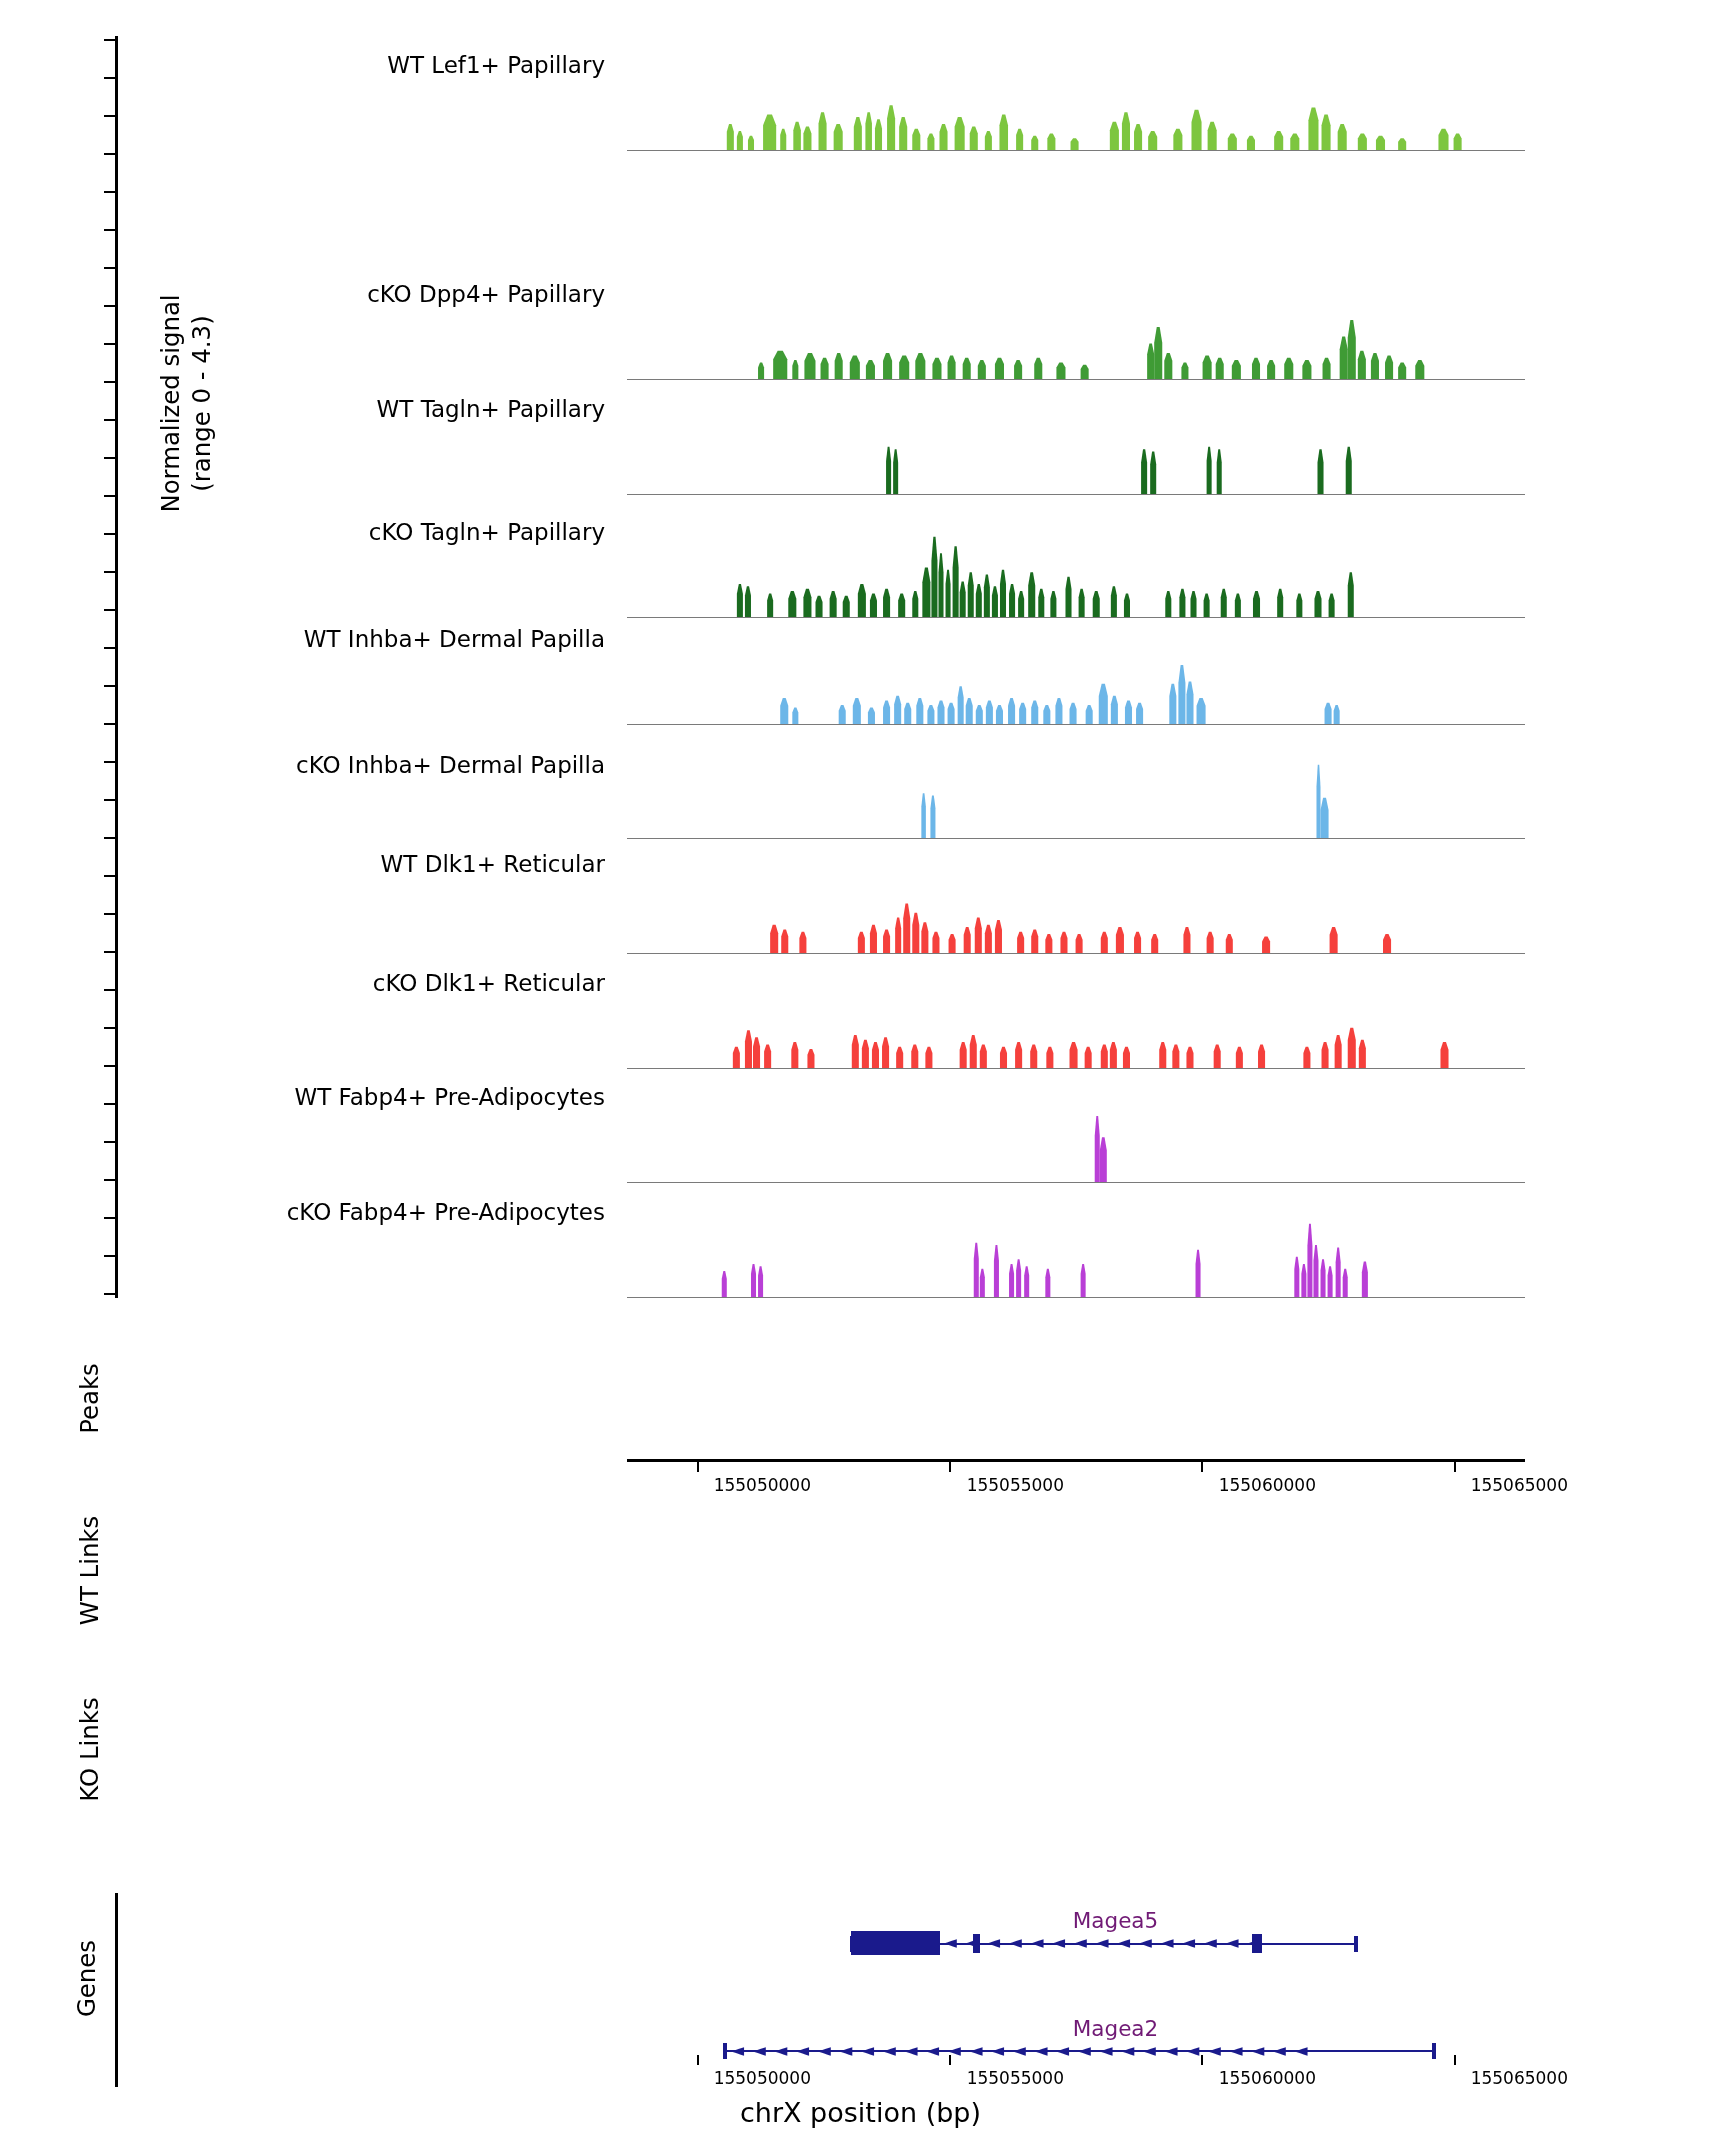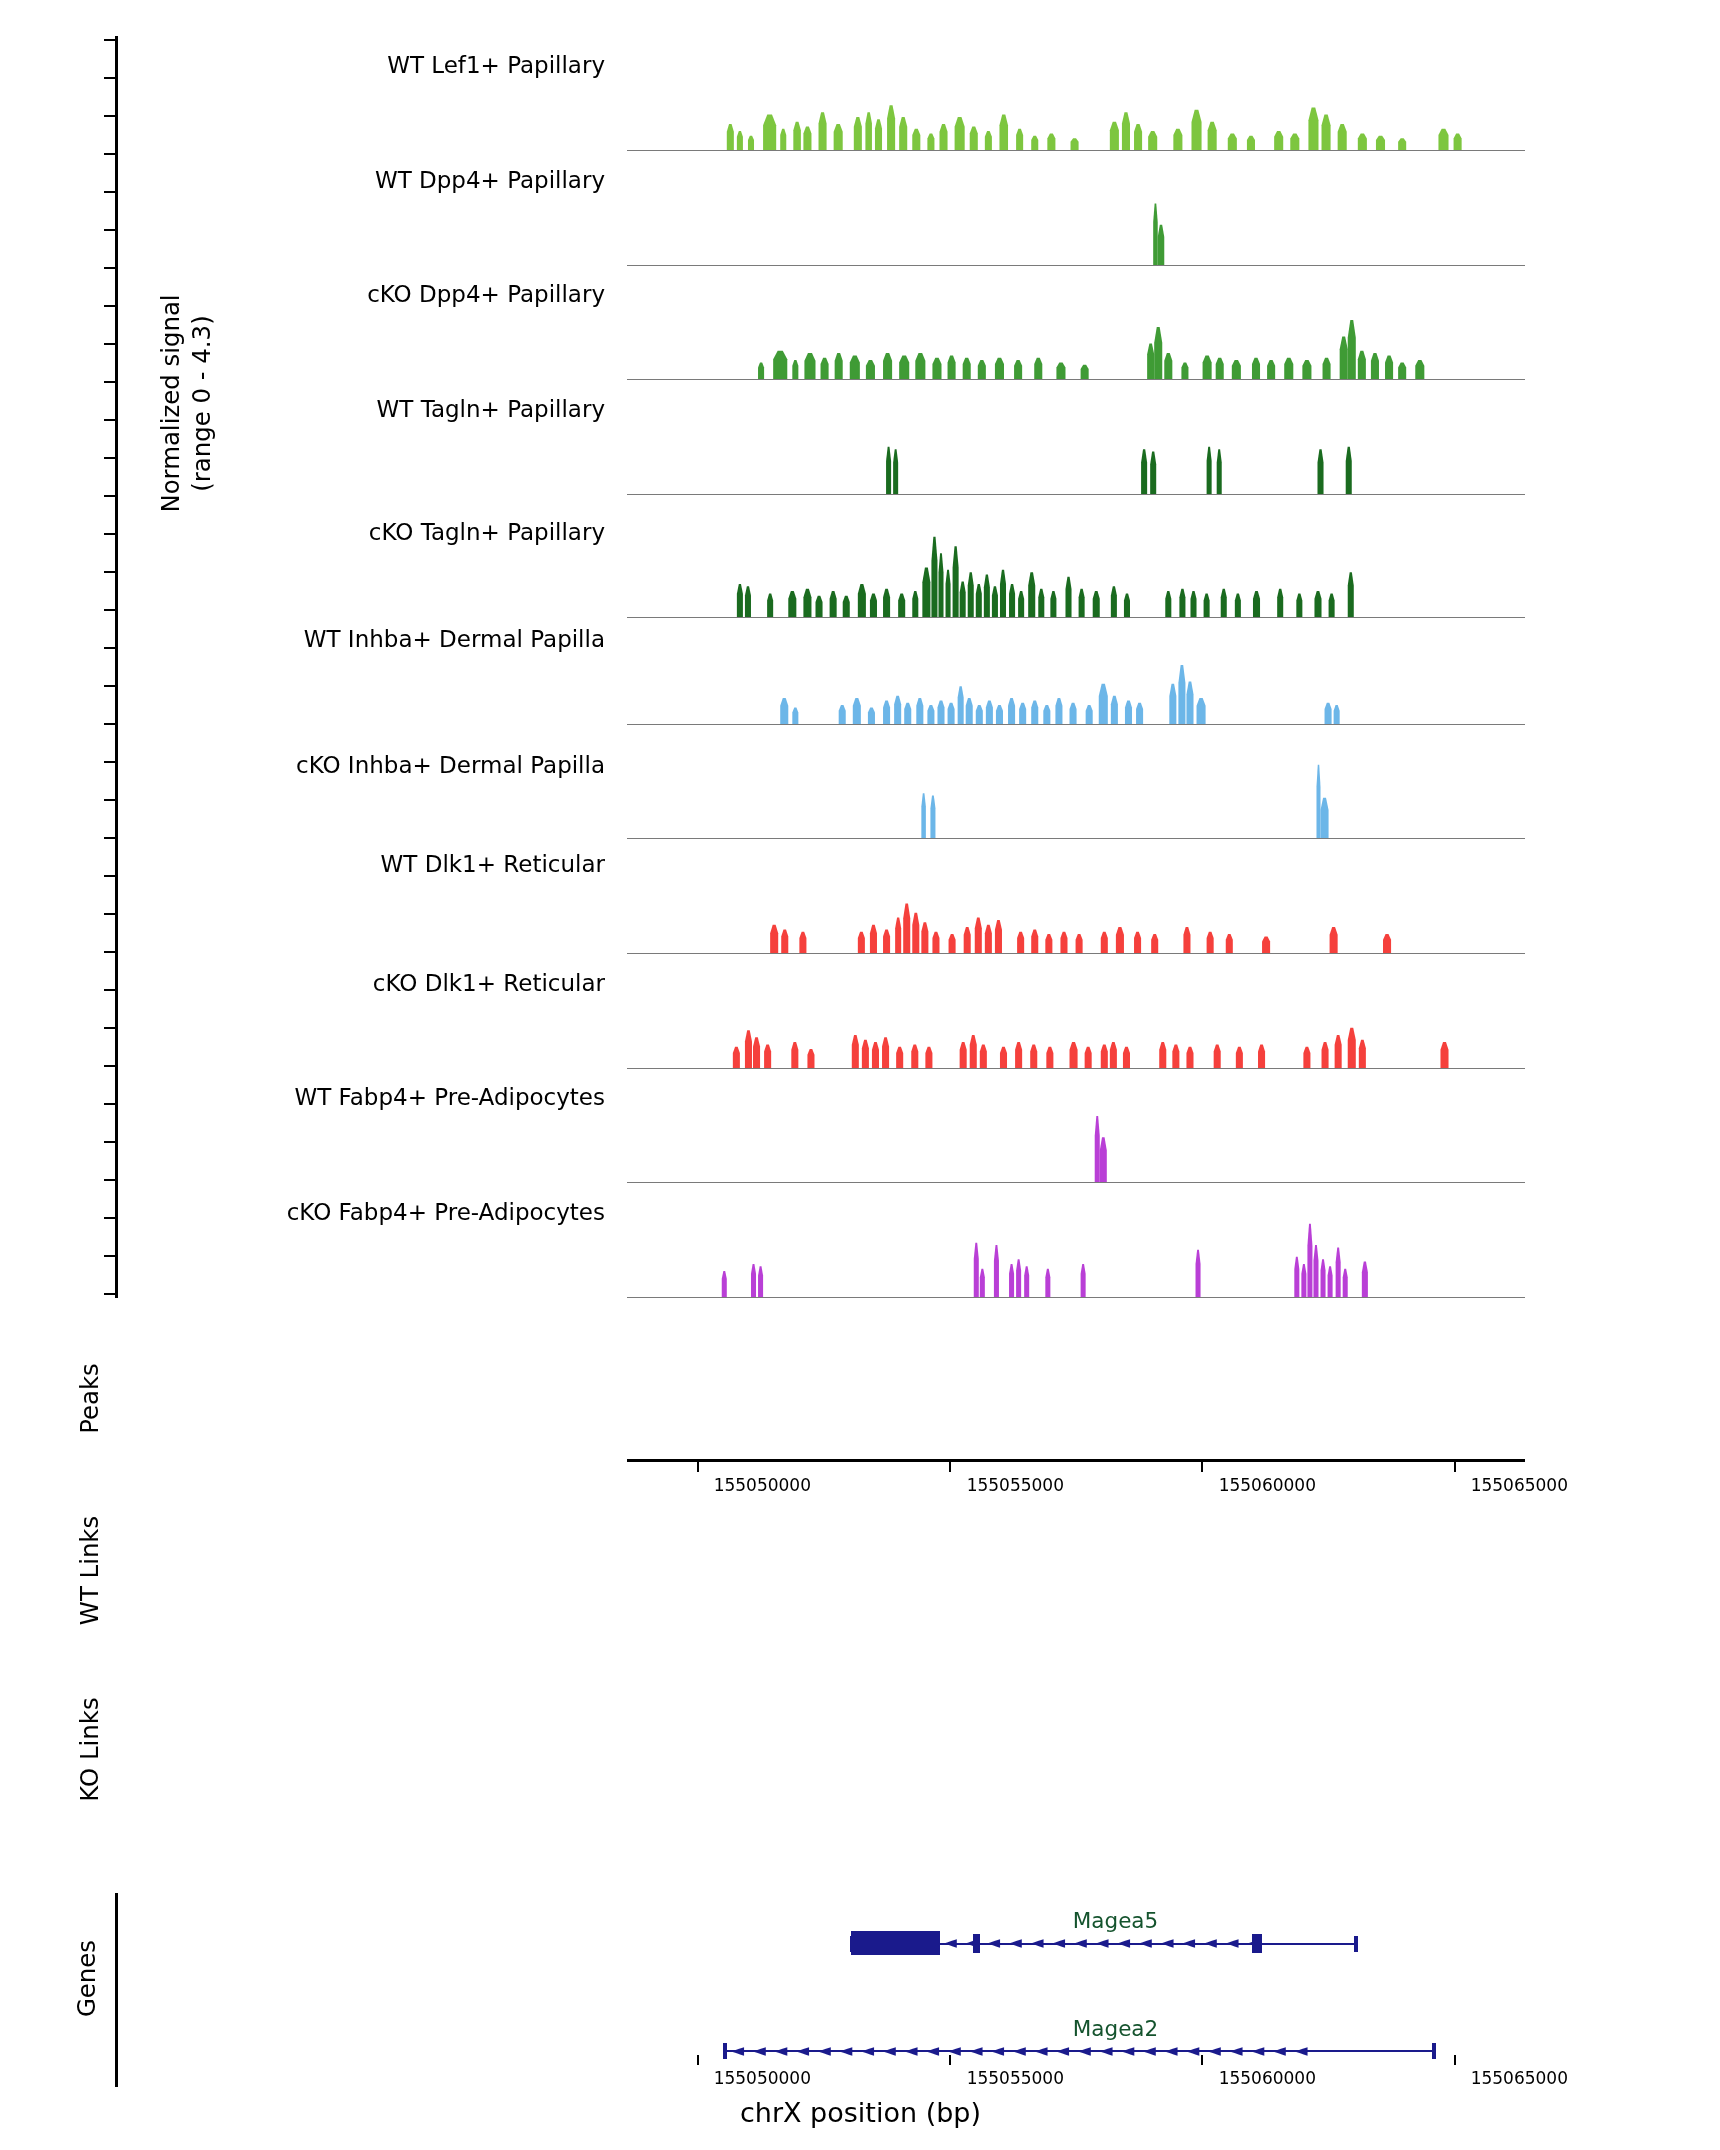--- a/index.html
+++ b/index.html
@@ -29,21 +29,21 @@
 
   
   .axisline{position:absolute;height:2.9px;background:#000;}
   .axistick{position:absolute;width:2.2px;height:10px;background:#000;}
   .axistxt{position:absolute;font-size:17px;text-align:right;width:229px;}
 
   
   .genes-spine{position:absolute;left:115px;width:2.9px;background:#000;}
   .gene-line{position:absolute;height:2.2px;background:#1a1a8c;}
   .gene-box{position:absolute;background:#1a1a8c;}
-  .gene-label{position:absolute;font-size:21.5px;color:#14532d;text-align:center;width:287px;}
+  .gene-label{position:absolute;font-size:21.5px;color:#701a75;text-align:center;width:287px;}
   .arrows{position:absolute;font-size:17px;color:#1a1a8c;letter-spacing:8.6px;white-space:nowrap;overflow:hidden;line-height:1;}
 
   .xlabel{position:absolute;width:100%;text-align:center;font-size:27px;}
 </style>
 </head>
 <body>
 
 <div class="root">
 
   <div class="ylabel">
@@ -130,28 +130,20 @@
           <polygon points="903.1280898876403,120 903.1280898876403,101.55294117647058 907.1795056179775,93.6470588235294 911.7373483146067,93.6470588235294 915.788764044944,101.55294117647058 915.788764044944,120" fill="#7dc63f"></polygon>
           <polygon points="925.6359550561797,120 925.6359550561797,103.85882352941177 929.6873707865168,96.94117647058823 934.245213483146,96.94117647058823 938.2966292134831,103.85882352941177 938.2966292134831,120" fill="#7dc63f"></polygon>
           <polygon points="950.9573033707866,120 950.9573033707866,78.49411764705883 955.4588764044944,60.705882352941174 960.5231460674157,60.705882352941174 965.0247191011235,78.49411764705883 965.0247191011235,120" fill="#7dc63f"></polygon>
           <polygon points="969.2449438202248,120 969.2449438202248,85.41176470588235 973.2963595505619,70.58823529411765 977.8542022471911,70.58823529411765 981.9056179775282,85.41176470588235 981.9056179775282,120" fill="#7dc63f"></polygon>
           <polygon points="991.7528089887642,120 991.7528089887642,94.63529411764706 995.8042247191012,83.76470588235294 1000.3620674157304,83.76470588235294 1004.4134831460674,94.63529411764706 1004.4134831460674,120" fill="#7dc63f"></polygon>
           <polygon points="1019.8876404494381,120 1019.8876404494381,103.85882352941177 1023.9390561797751,96.94117647058823 1028.4968988764044,96.94117647058823 1032.5483146067415,103.85882352941177 1032.5483146067415,120" fill="#7dc63f"></polygon>
           <polygon points="1045.208988764045,120 1045.208988764045,106.16470588235293 1049.2604044943819,100.23529411764706 1053.8182471910113,100.23529411764706 1057.8696629213484,106.16470588235293 1057.8696629213484,120" fill="#7dc63f"></polygon>
           <polygon points="1076.1573033707864,120 1076.1573033707864,108.47058823529412 1079.7585617977527,103.52941176470588 1083.80997752809,103.52941176470588 1087.4112359550563,108.47058823529412 1087.4112359550563,120" fill="#7dc63f"></polygon>
           <polygon points="1132.426966292135,120 1132.426966292135,99.2470588235294 1136.9285393258428,90.35294117647058 1141.992808988764,90.35294117647058 1146.4943820224719,99.2470588235294 1146.4943820224719,120" fill="#7dc63f"></polygon>
           <polygon points="1153.5280898876406,120 1153.5280898876406,103.85882352941177 1157.129348314607,96.94117647058823 1161.1807640449438,96.94117647058823 1164.78202247191,103.85882352941177 1164.78202247191,120" fill="#7dc63f"></polygon>
-        </svg>
-      </div>
-      <div class="track" style="top: 115px; height: 115px;">
-        <div class="name" style="bottom: 73px;">WT Dpp4+ Papillary</div>
-        <div class="baseline"></div>
-        <svg width="900" height="86" style="position: absolute; left: 509px; bottom: 1.4px;" viewBox="0 0 1256 120">
-          <polygon points="734.3191011235954,120 734.3191011235954,60.047058823529404 736.3448089887639,34.35294117647058 738.6237303370787,34.35294117647058 740.6494382022472,60.047058823529404 740.6494382022472,120" fill="#3f9b35"></polygon>
-          <polygon points="740.6494382022472,120 740.6494382022472,80.8 743.5754606741573,64 746.8672359550562,64 749.7932584269663,80.8 749.7932584269663,120" fill="#3f9b35"></polygon>
         </svg>
       </div>
       <div class="track" style="top: 229px; height: 115px;">
         <div class="name" style="bottom: 73px;">cKO Dpp4+ Papillary</div>
         <div class="baseline"></div>
         <svg width="900" height="86" style="position: absolute; left: 509px; bottom: 1.4px;" viewBox="0 0 1256 120">
           <polygon points="182.8764044943821,120 182.8764044943821,103.85882352941177 185.5773483146068,96.94117647058823 188.6159101123596,96.94117647058823 191.3168539325843,103.85882352941177 191.3168539325843,120" fill="#3f9b35"></polygon>
           <polygon points="203.97752808988764,120 203.97752808988764,92.32941176470588 210.27973033707866,80.47058823529412 217.36970786516855,80.47058823529412 223.67191011235957,92.32941176470588 223.67191011235957,120" fill="#3f9b35"></polygon>
           <polygon points="230.70561797752805,120 230.70561797752805,101.55294117647058 233.4065617977528,93.6470588235294 236.44512359550563,93.6470588235294 239.14606741573039,101.55294117647058 239.14606741573039,120" fill="#3f9b35"></polygon>
           <polygon points="247.5865168539326,120 247.5865168539326,94.63529411764706 252.53824719101124,83.76470588235294 258.1089438202247,83.76470588235294 263.0606741573033,94.63529411764706 263.0606741573033,120" fill="#3f9b35"></polygon>

